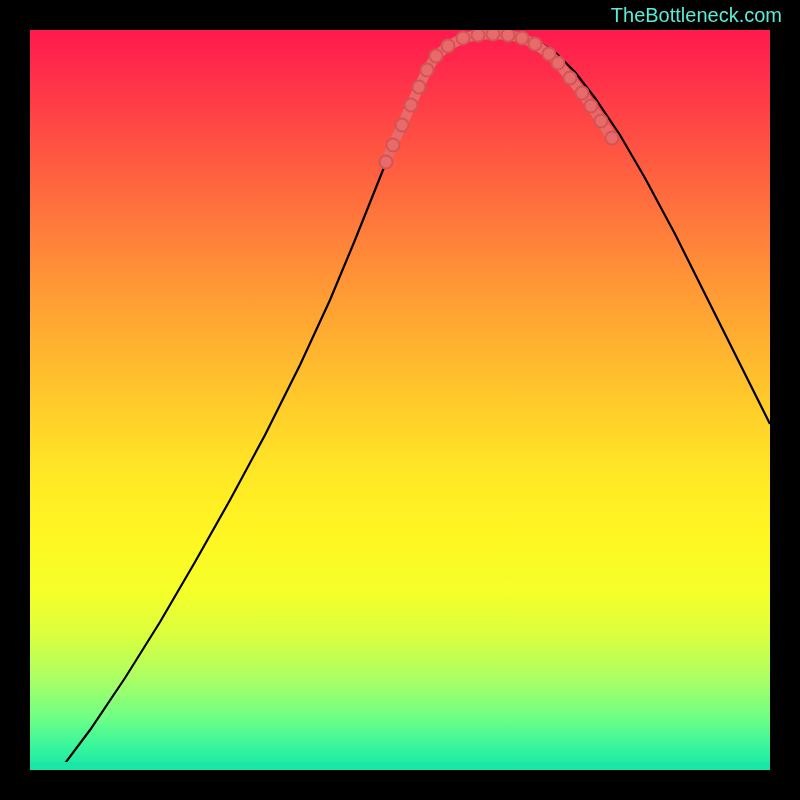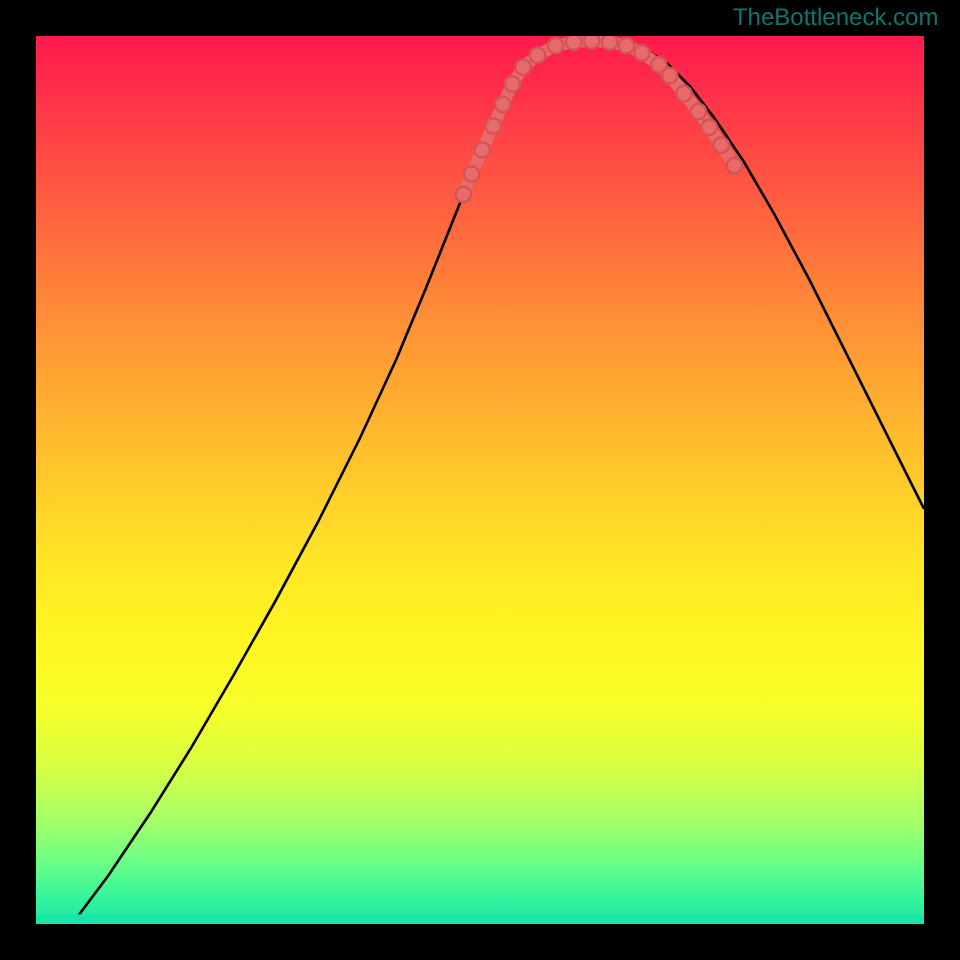--- a/index.html
+++ b/index.html
@@ -1,17 +1,17 @@
 <!DOCTYPE html>
 <html><head>
 <meta charset="utf-8">
 <style>
   * { margin: 0; padding: 0; box-sizing: border-box; }
   body { width: 800px; height: 800px; background: #000; position: relative; font-family: Arial, sans-serif; }
-  .watermark { position: absolute; top: 4px; right: 18px; color: #0f766e; font-size: 20px; font-weight: 500; z-index: 10; }
+  .watermark { position: absolute; top: 4px; right: 18px; color: #5eead4; font-size: 20px; font-weight: 500; z-index: 10; }
   .plot-area { position: absolute; left: 30px; top: 30px; width: 740px; height: 740px; overflow: hidden; }
   .gradient-bg { position: absolute; inset: 0; background: linear-gradient(to bottom,
     #ff1a4d 0%,
     #ff2e4a 6%,
     #ff4545 12%,
     #ff6a3e 22%,
     #ff8f37 32%,
     #ffb030 42%,
     #ffd029 52%,
     #ffe825 60%,

